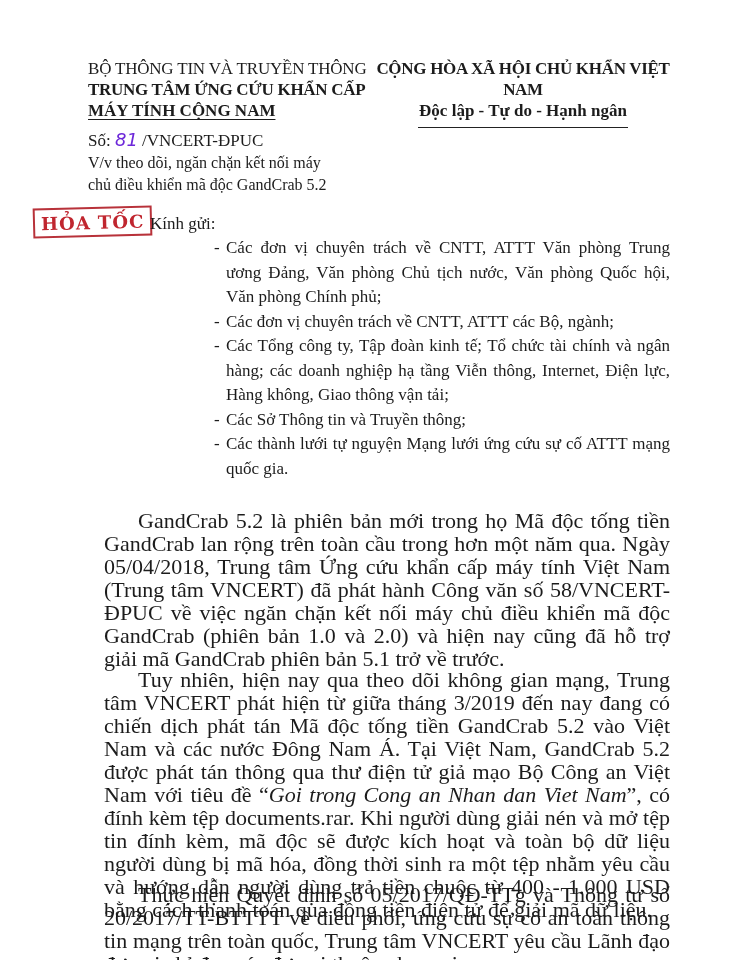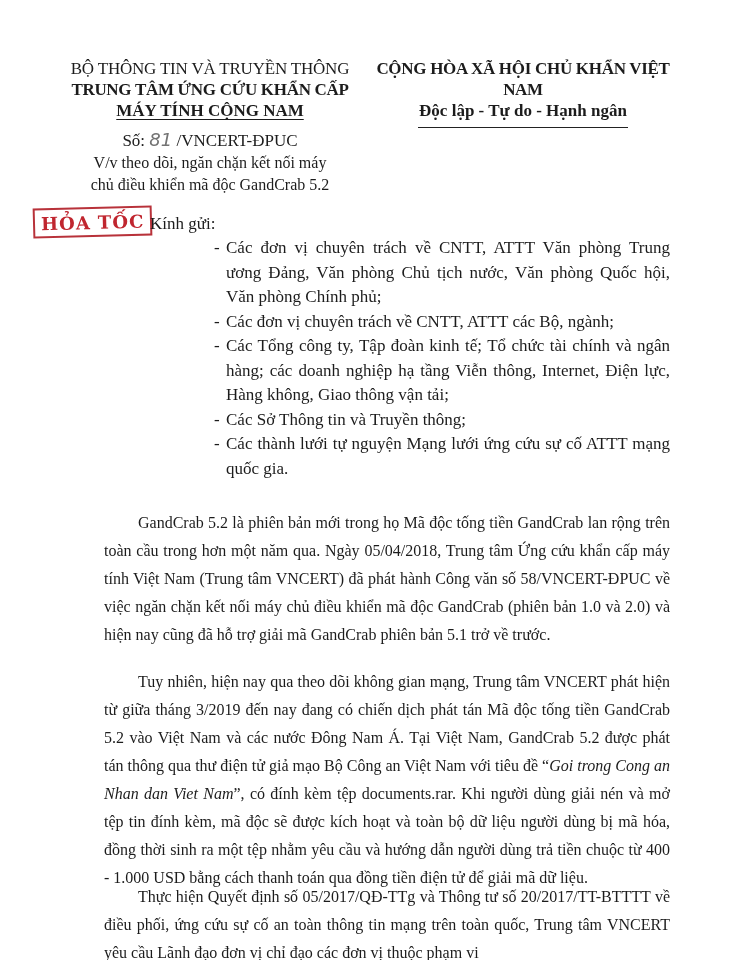--- a/index.html
+++ b/index.html
@@ -7,28 +7,28 @@
     width: 736px; height: 960px; overflow: hidden;
     background: #ffffff;
     font-family: "Liberation Serif", "DejaVu Serif", serif;
     color: #1c1c1c;
     position: relative;
   }
   .page { position: absolute; left: 0; top: 0; width: 736px; height: 960px; }
 
   
   .hdr-left {
-    position: absolute; left: 60px; top: 58px; width: 300px;
-    text-align: center; font-size: 17px; line-height: 21px;
+    position: absolute; left: 88px; top: 58px; width: 300px;
+    text-align: left; font-size: 17px; line-height: 21px;
   }
   .hdr-left .ministry { font-weight: normal; letter-spacing: -0.2px; }
   .hdr-left .center { font-weight: bold; letter-spacing: -0.3px; }
   .hdr-left .center2 { font-weight: bold; text-decoration: underline; text-underline-offset: 3px; }
   .hdr-left .docno { margin-top: 8px; }
-  .hdr-left .docno .hand { font-family: "DejaVu Sans", sans-serif; font-style: italic; color: #737373; font-size: 18px; }
+  .hdr-left .docno .hand { font-family: "DejaVu Sans", sans-serif; font-style: italic; color: #6d28d9; font-size: 18px; }
   .hdr-left .subject { font-size: 16px; line-height: 21px; margin-top: 1px; }
 
   .hdr-right {
     position: absolute; left: 362px; top: 58px; width: 322px;
     text-align: center; font-size: 17px; line-height: 21px;
   }
   .hdr-right .nation { font-weight: bold; letter-spacing: -0.3px; }
   .hdr-right .motto { font-weight: bold; }
   .hdr-right .rule { width: 210px; height: 0; border-top: 1.5px solid #222; margin: 6px auto 0; }
   .hdr-right .date { font-style: italic; font-size: 17px; margin-top: 21px; }
@@ -42,21 +42,21 @@
     transform: rotate(-1.5deg);
   }
   .greeting { position: absolute; left: 150px; top: 214px; font-size: 17px; }
 
   
   .recipients { position: absolute; left: 214px; top: 236px; width: 456px; font-size: 17px; line-height: 24.5px; }
   .recipients .item { position: relative; padding-left: 12px; text-align: justify; }
   .recipients .item::before { content: "-"; position: absolute; left: 0; top: 0; }
 
   
-  .body-text { position: absolute; left: 104px; width: 566px; font-size: 16px; line-height: 28px; text-align: justify; }
+  .body-text { position: absolute; left: 104px; width: 566px; font-size: 22px; line-height: 23px; text-align: justify; }
   .body-text p { margin: 0; text-indent: 34px; }
   .p1 { top: 509px; }
   .p2 { top: 668px; }
   .p3 { top: 883px; }
   .ital { font-style: italic; }
 </style>
 </head>
 <body>
 
 <div class="page">

